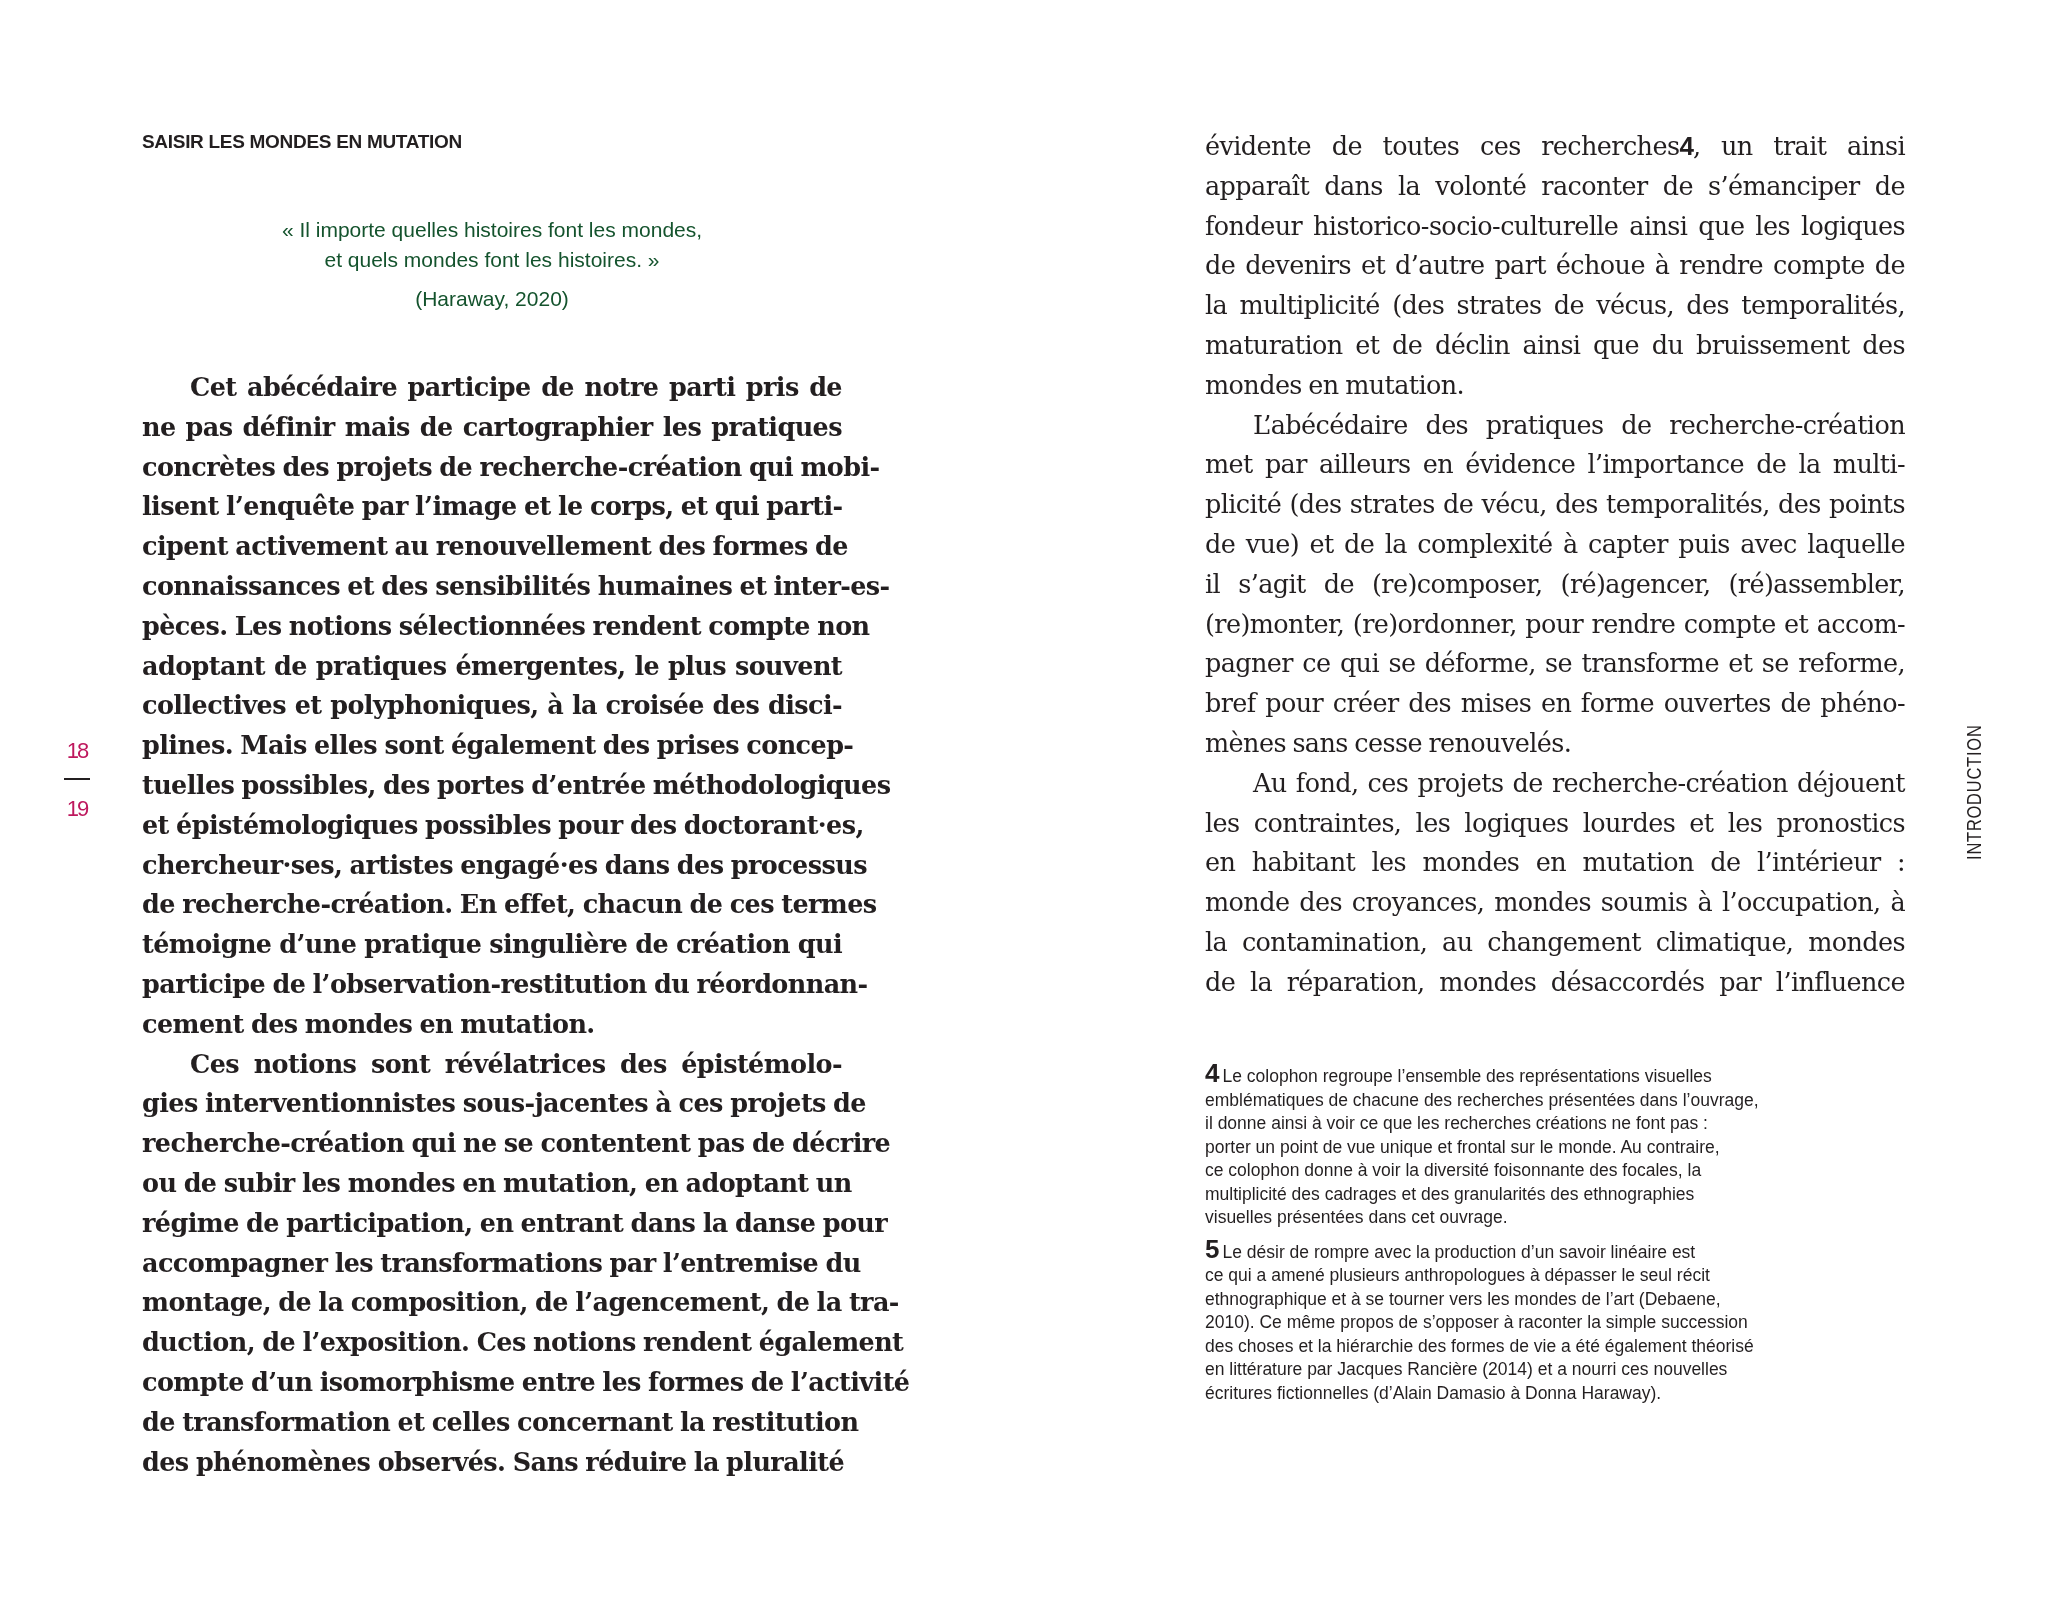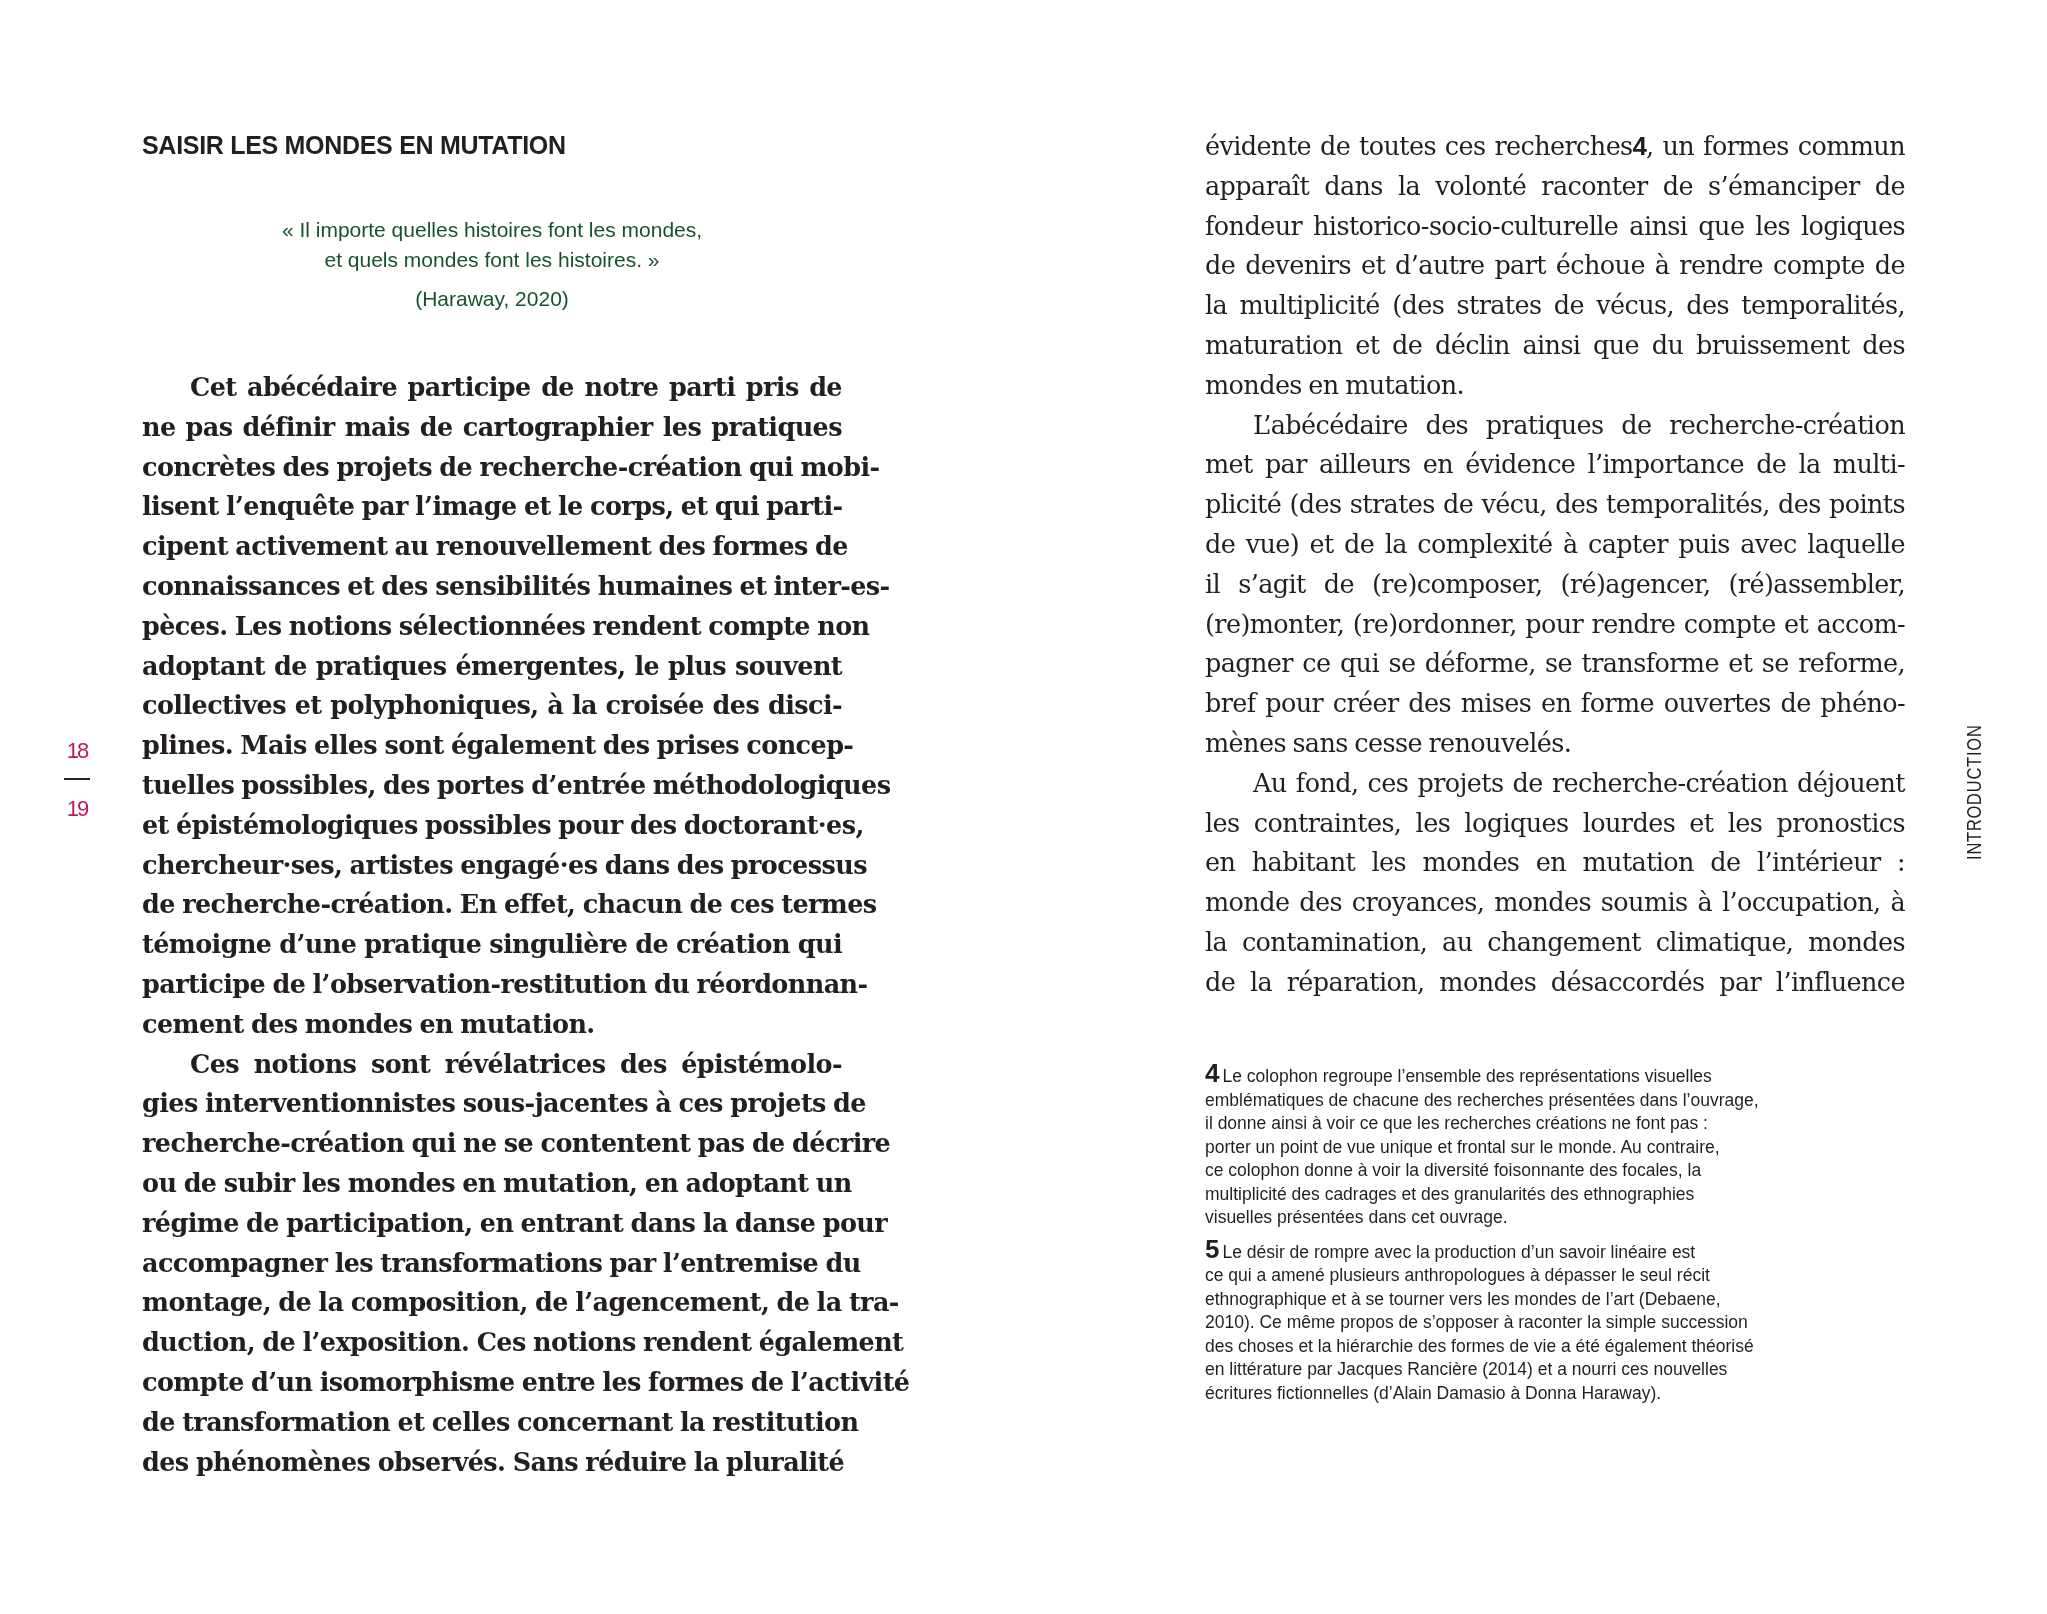--- a/index.html
+++ b/index.html
@@ -21,21 +21,21 @@
   }
   .page-left { left: 0; width: 1023px; }
   .page-right { left: 1023px; width: 1024px; }
 
   .heading {
     position: absolute;
     left: 142px;
     top: 131px;
     font-family: "Liberation Sans", sans-serif;
     font-weight: bold;
-    font-size: 25px;
+    font-size: 19px;
     letter-spacing: -0.3px;
     color: #231f20;
     margin: 0;
     white-space: nowrap;
   }
   .epigraph {
     position: absolute;
     left: 142px;
     width: 700px;
     top: 215px;
@@ -191,21 +191,21 @@
     <span class="ln">montage, de la composition, de l’agencement, de la tra-</span>
     <span class="ln">duction, de l’exposition. Ces notions rendent également</span>
     <span class="ln">compte d’un isomorphisme entre les formes de l’activité</span>
     <span class="ln">de transformation et celles concernant la restitution</span>
     <span class="ln">des phénomènes observés. Sans réduire la pluralité</span>
   </div>
 </div>
 
 <div class="page page-right">
   <div class="col col-right">
-    <span class="ln"><span>évidente de toutes ces recherches</span><span class="fnref">4</span><span>, un formes commun</span></span>
+    <span class="ln"><span>évidente de toutes ces recherches</span><span class="fnref">4</span><span>, un trait ainsi</span></span>
     <span class="ln">apparaît dans la volonté raconter de s’émanciper de</span>
     <span class="ln">fondeur historico-socio-culturelle ainsi que les logiques</span>
     <span class="ln">de devenirs et d’autre part échoue à rendre compte de</span>
     <span class="ln">la multiplicité (des strates de vécus, des temporalités,</span>
     <span class="ln">maturation et de déclin ainsi que du bruissement des</span>
     <span class="ln last">mondes en mutation.</span>
     <span class="ln indent">L’abécédaire des pratiques de recherche-création</span>
     <span class="ln">met par ailleurs en évidence l’importance de la multi-</span>
     <span class="ln">plicité (des strates de vécu, des temporalités, des points</span>
     <span class="ln">de vue) et de la complexité à capter puis avec laquelle</span>

